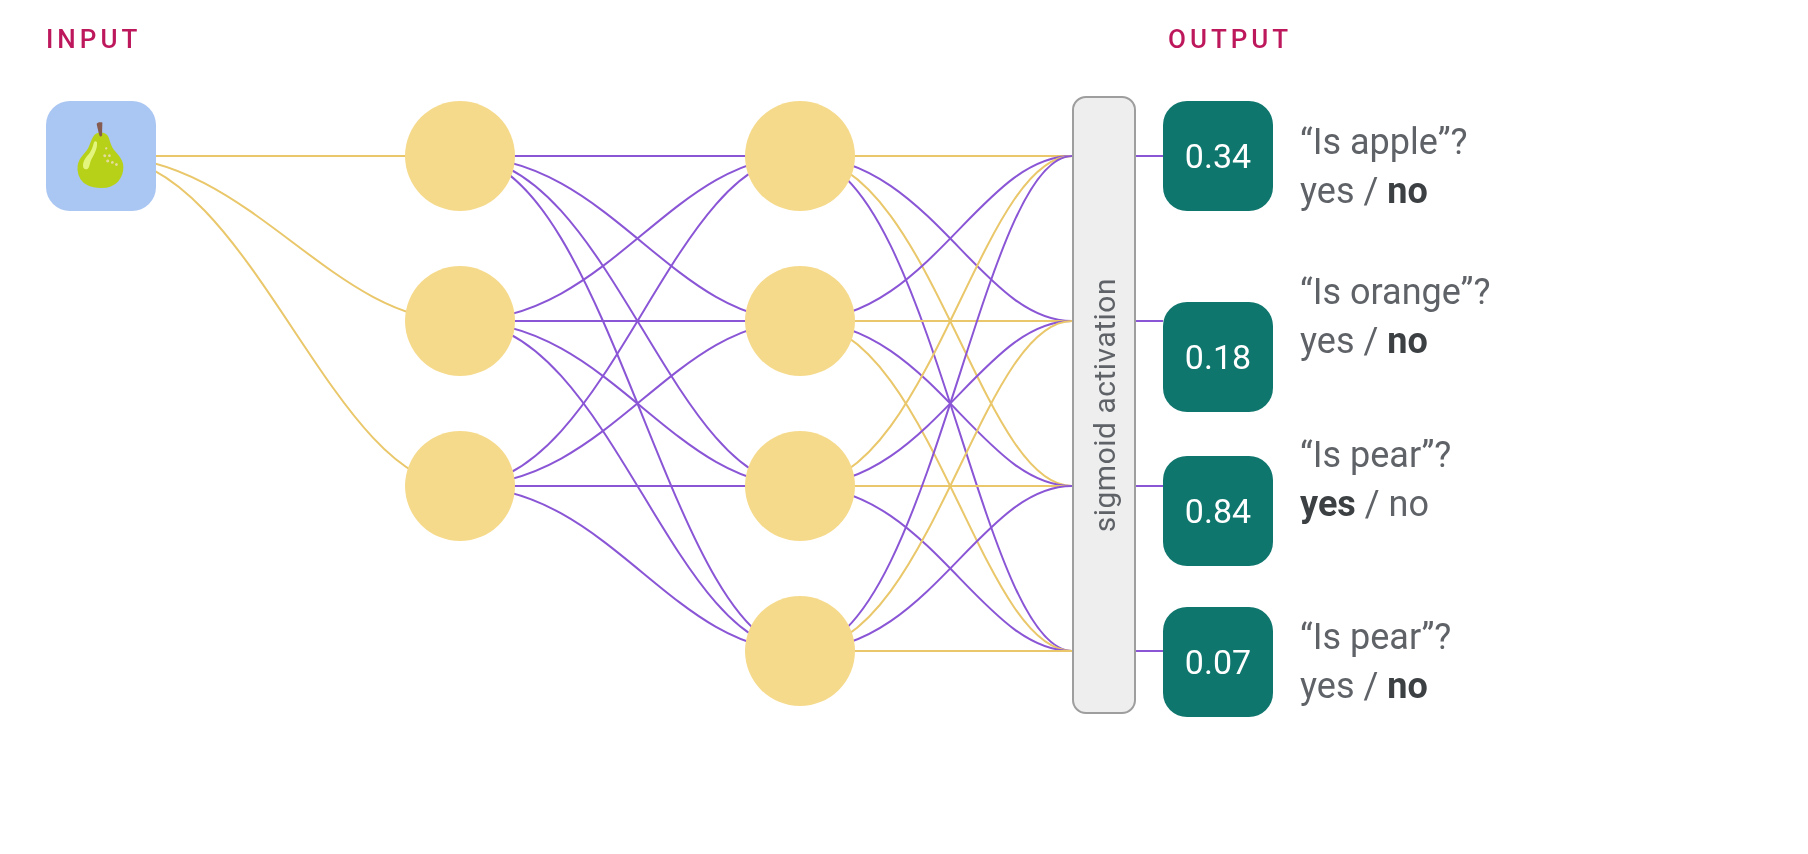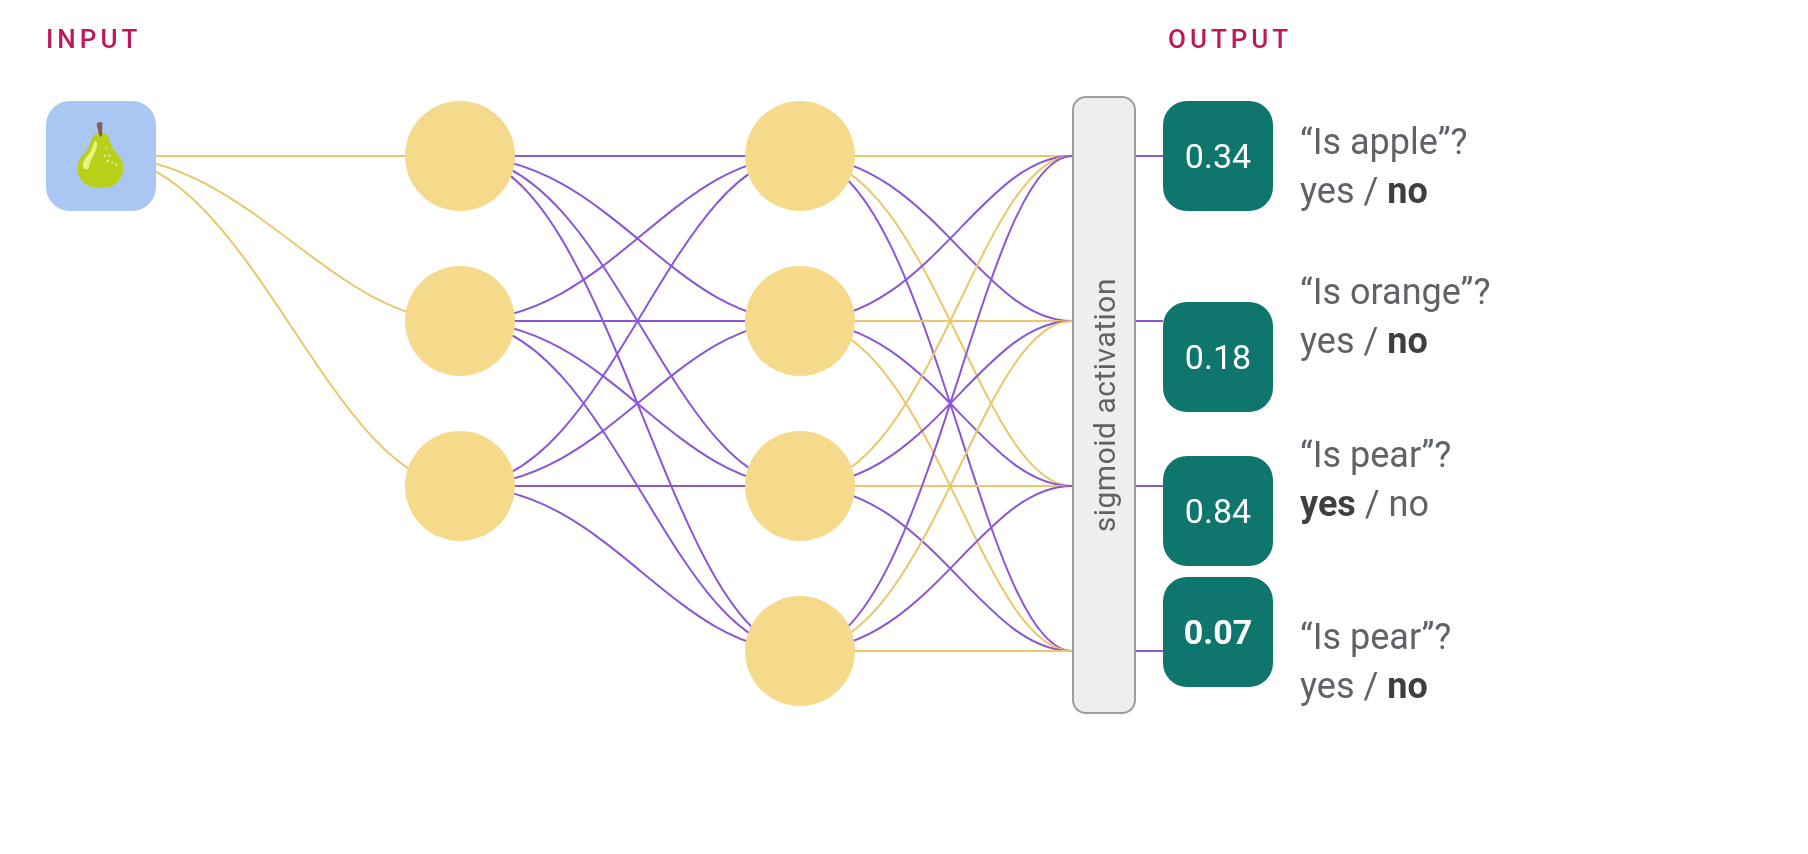--- a/index.html
+++ b/index.html
@@ -159,21 +159,21 @@
 
 <div class="out-box" style="left:1163px; top:101px;">
   <span>0.34</span>
 </div>
 <div class="out-box" style="left:1163px; top:266px;margin-top:36px;">
   <span>0.18</span>
 </div>
 <div class="out-box" style="left:1163px; top:456px;">
   <span>0.84</span>
 </div>
-<div class="out-box" style="left:1163px; top:577px;font-weight:bold;">
+<div class="out-box" style="left:1163px; top:607px;">
   <span>0.07</span>
 </div>
 
 <div class="out-label" style="left:1300px; top:118px;">
   <div>“Is apple”?</div>
   <div><span>yes</span> / <span class="bold">no</span></div>
 </div>
 <div class="out-label" style="left:1300px; top:268px;">
   <div>“Is orange”?</div>
   <div><span>yes</span> / <span class="bold">no</span></div>

